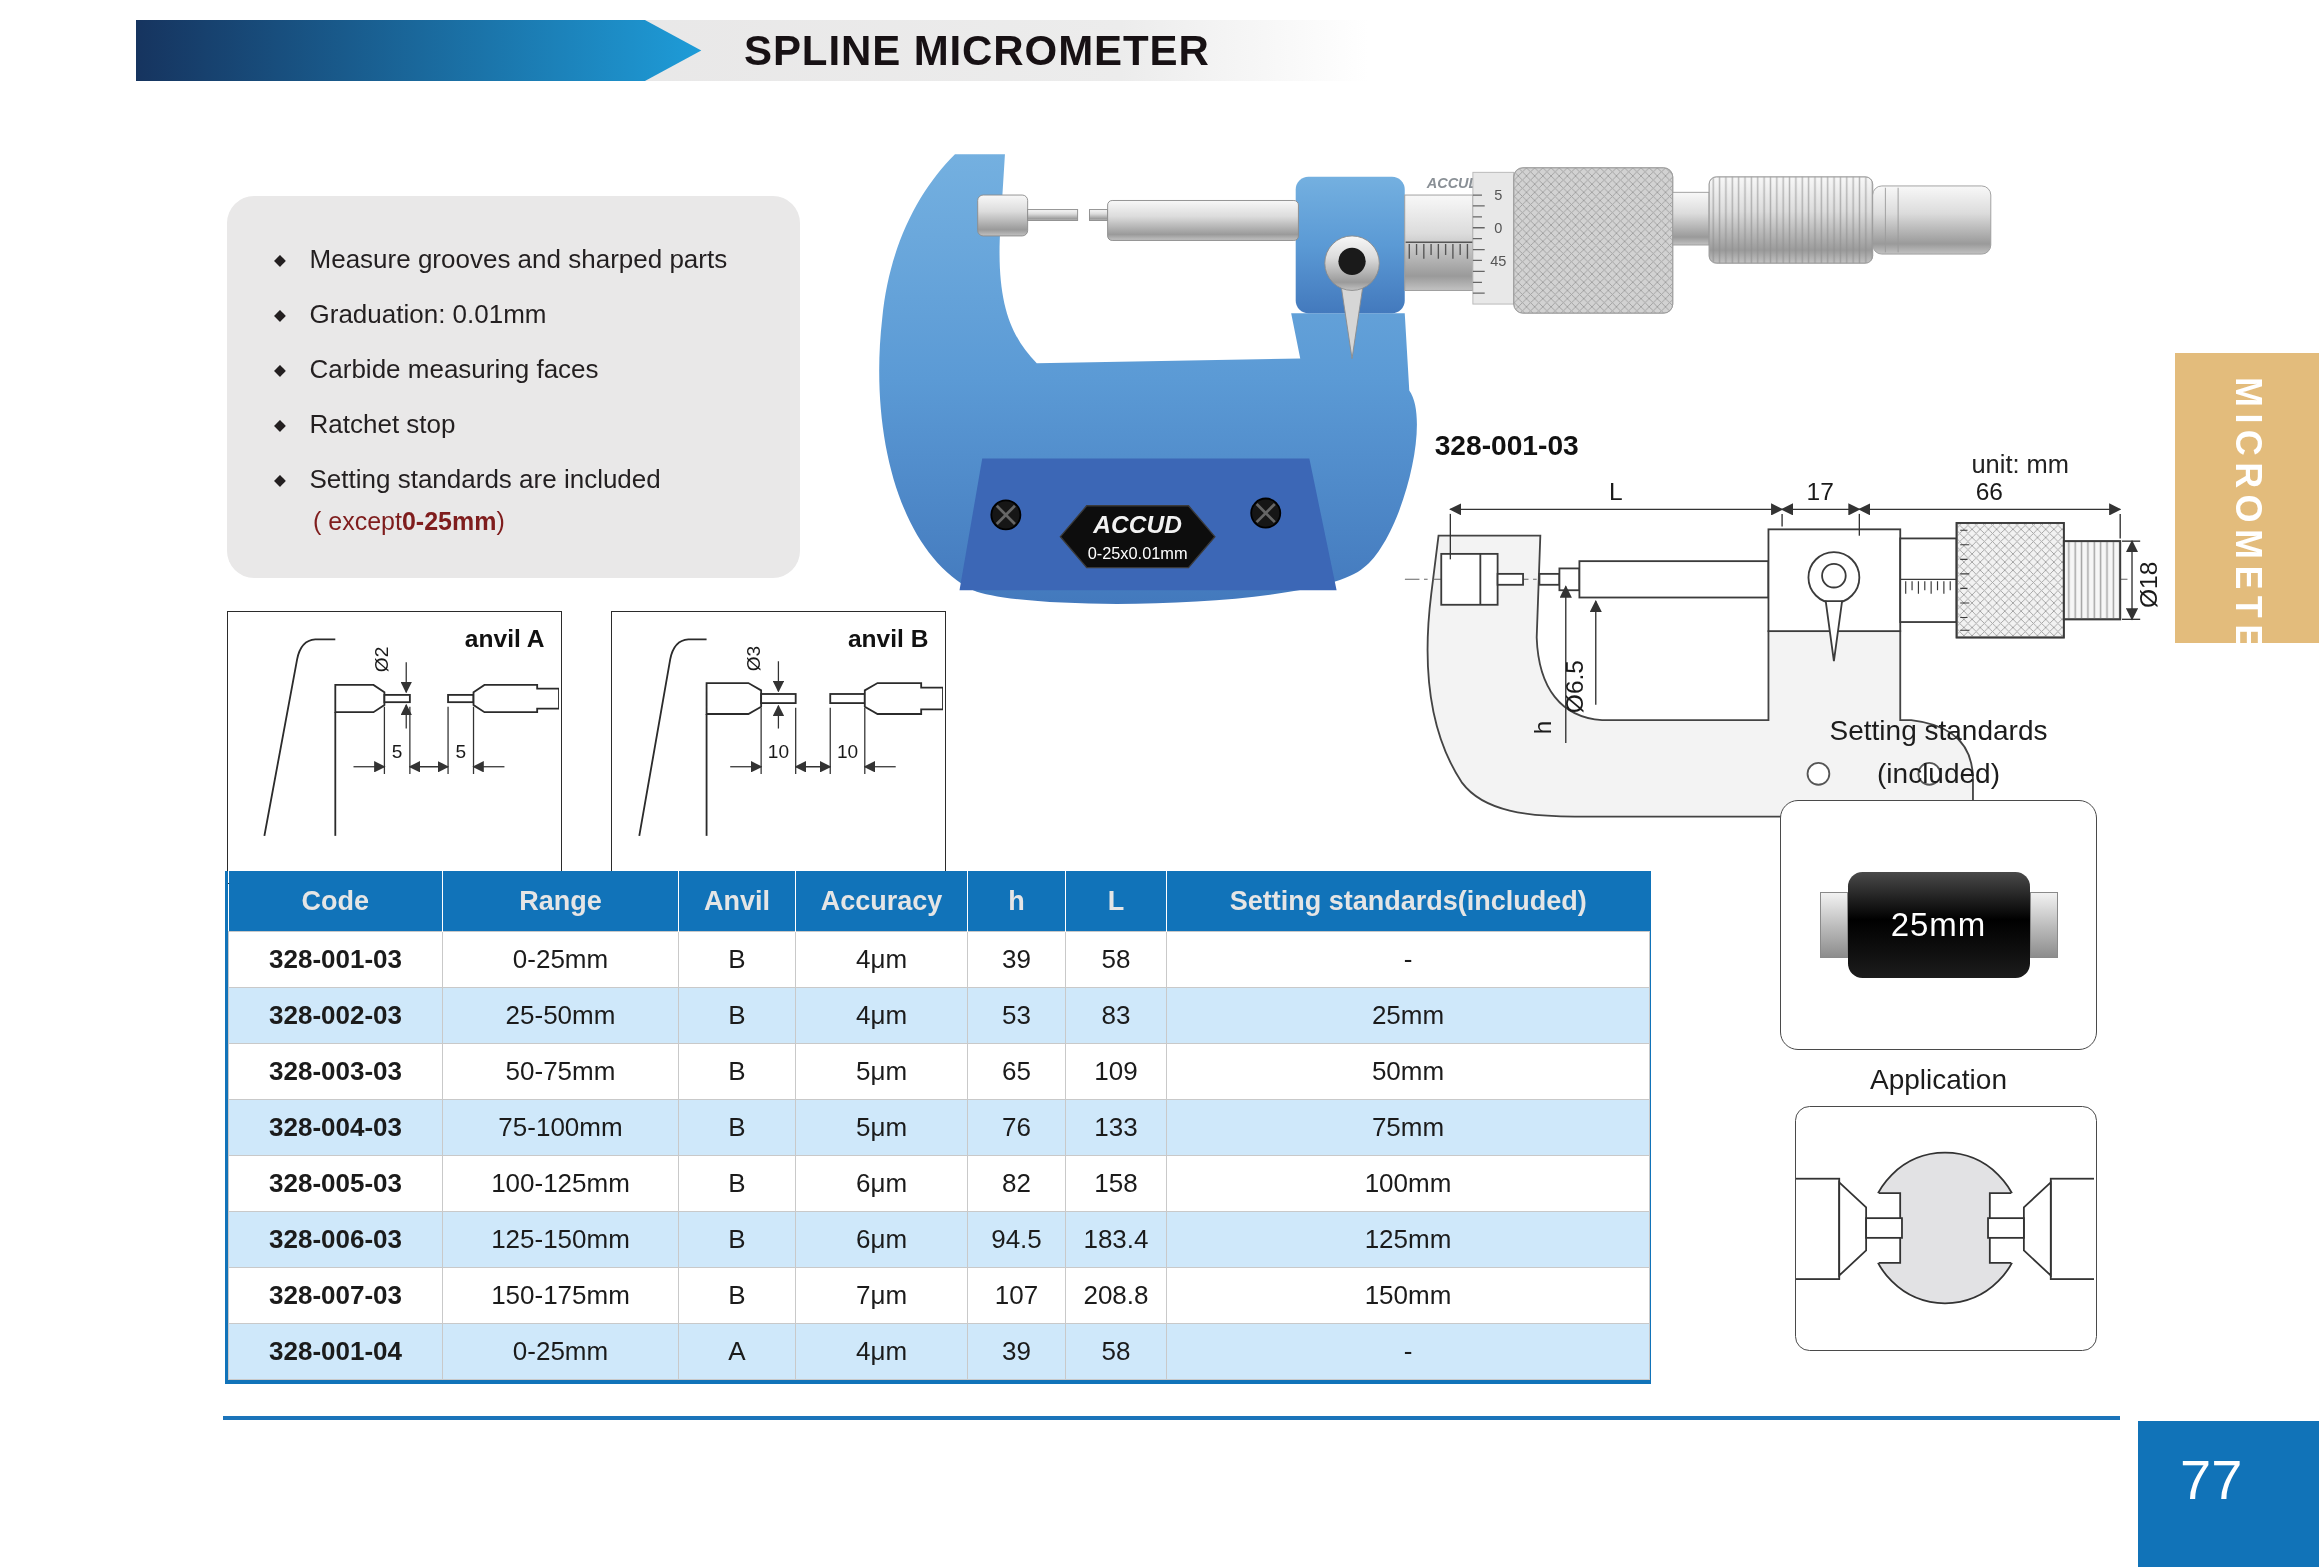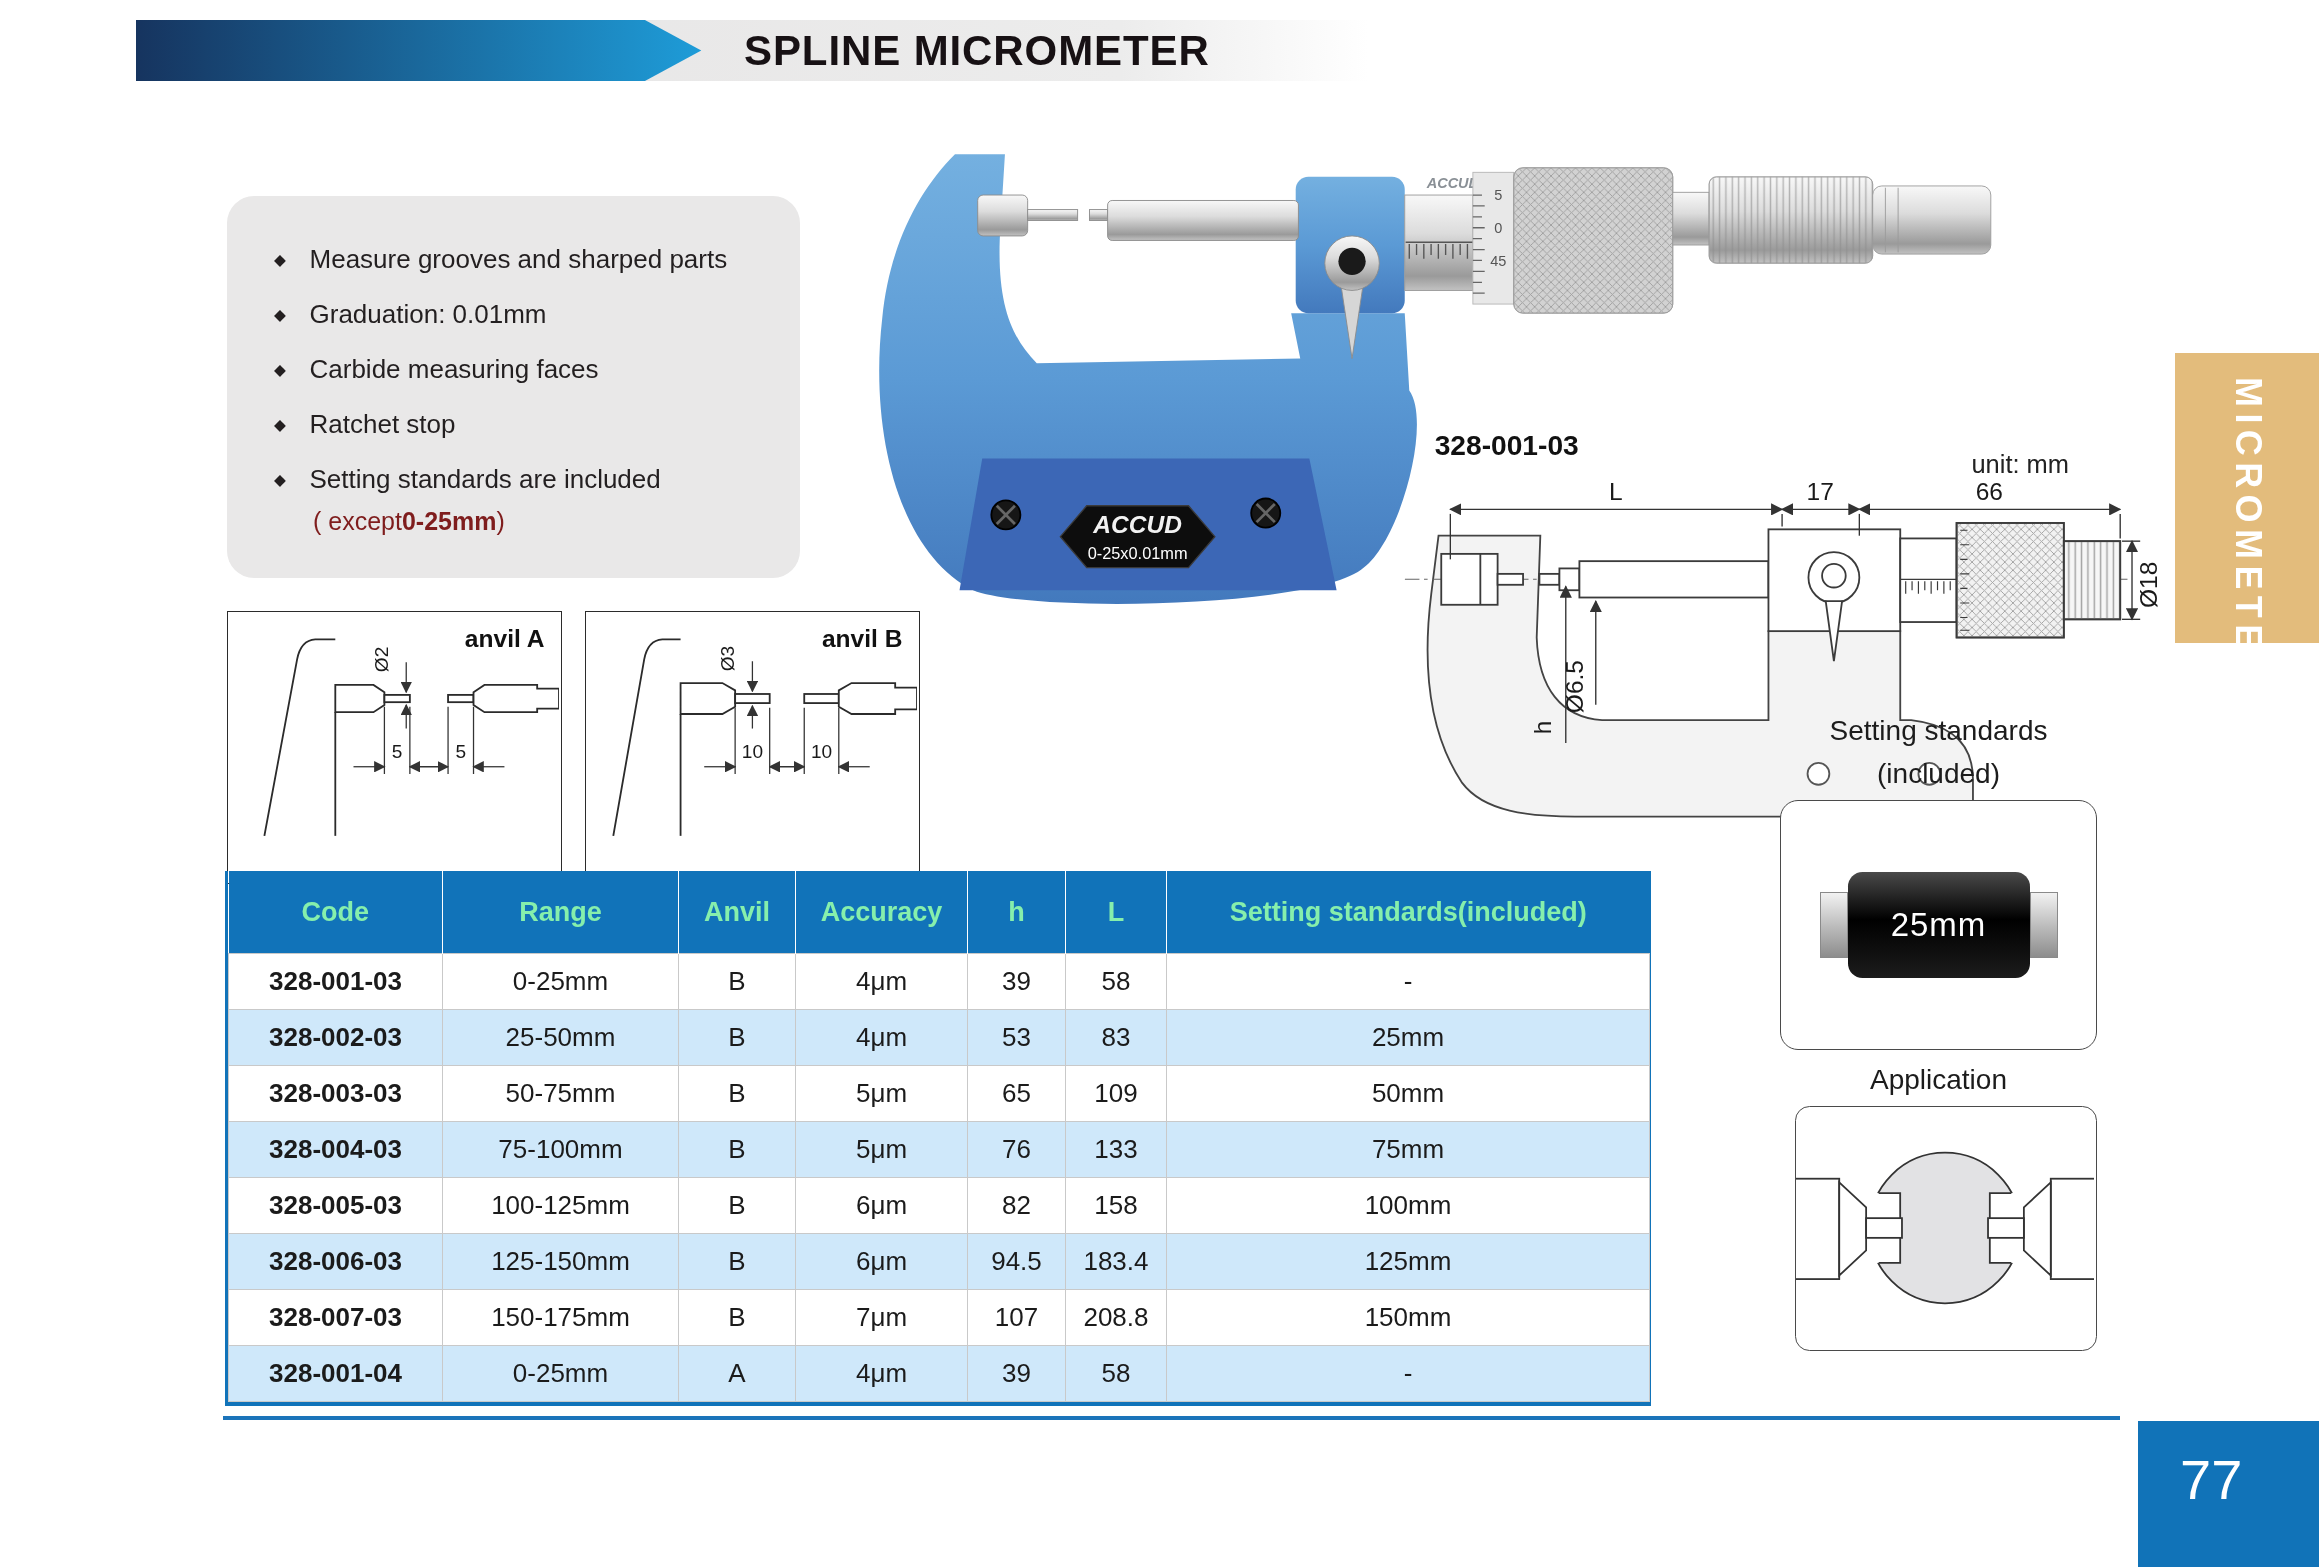--- a/index.html
+++ b/index.html
@@ -16,26 +16,26 @@
   
   .features-box{left:227px;top:196px;width:573px;height:382px;background:#e9e8e8;border-radius:27px;padding:36px 0 0 47px;box-sizing:border-box;}
   .features-box ul{margin:0;padding:0;list-style:none;}
   .features-box li{height:55px;display:flex;align-items:center;font-size:26px;color:#231f20;}
   .features-box li .bullet{font-size:15.5px;margin-right:23.6px;color:#231f20;}
   .features-box .cont{height:55px;display:flex;font-size:25px;color:#7f1d1d;padding-left:39px;}
   .features-box b{font-weight:bold;}
 
   
   .anvil-box{width:335px;height:273px;border:1.8px solid #2b2b2b;box-sizing:border-box;background:#fff;}
-  .anvil-a{left:227px;top:611px;} .anvil-b{left:585px;top:611px;}
+  .anvil-a{left:227px;top:611px;} .anvil-b{left:611px;top:611px;}
 
   
   .table-wrap{left:225px;top:871px;border-left:3.6px solid #1173b9;border-right:1.8px solid #1173b9;border-bottom:4.5px solid #1173b9;}
   table.spec{border-collapse:collapse;table-layout:fixed;width:1421px;}
-  table.spec th{background:#1173b9;color:#86efac;font-size:27px;font-weight:bold;height:58px;border-left:1.8px solid #fff;padding:12px;}
+  table.spec th{background:#1173b9;color:#e5e5e5;font-size:27px;font-weight:bold;height:58px;border-left:1.8px solid #fff;padding:1px;}
   table.spec th:first-child{border-left:none;}
   table.spec td{font-size:26px;color:#1b1b1b;text-align:center;height:55px;border:0.9px solid #c9c9c9;background:#fff;padding:0;}
   table.spec tbody tr:nth-child(even) td{background:#cfe8fa;}
   table.spec td.code{font-weight:bold;}
 
   
   .std-title{left:1780px;top:709px;width:317px;text-align:center;font-size:28px;color:#1c1c1c;line-height:43px;}
   .std-box{left:1780px;top:800px;width:317px;height:250px;border:1.8px solid #4a4a4a;border-radius:18px;box-sizing:border-box;display:flex;align-items:center;justify-content:center;background:#fff;}
   .std-cyl{display:flex;align-items:center;}
   .std-end{width:26px;height:64px;background:linear-gradient(#f2f2f2,#b9b9b9 55%,#8d8d8d);border:0.9px solid #8a8a8a;}

